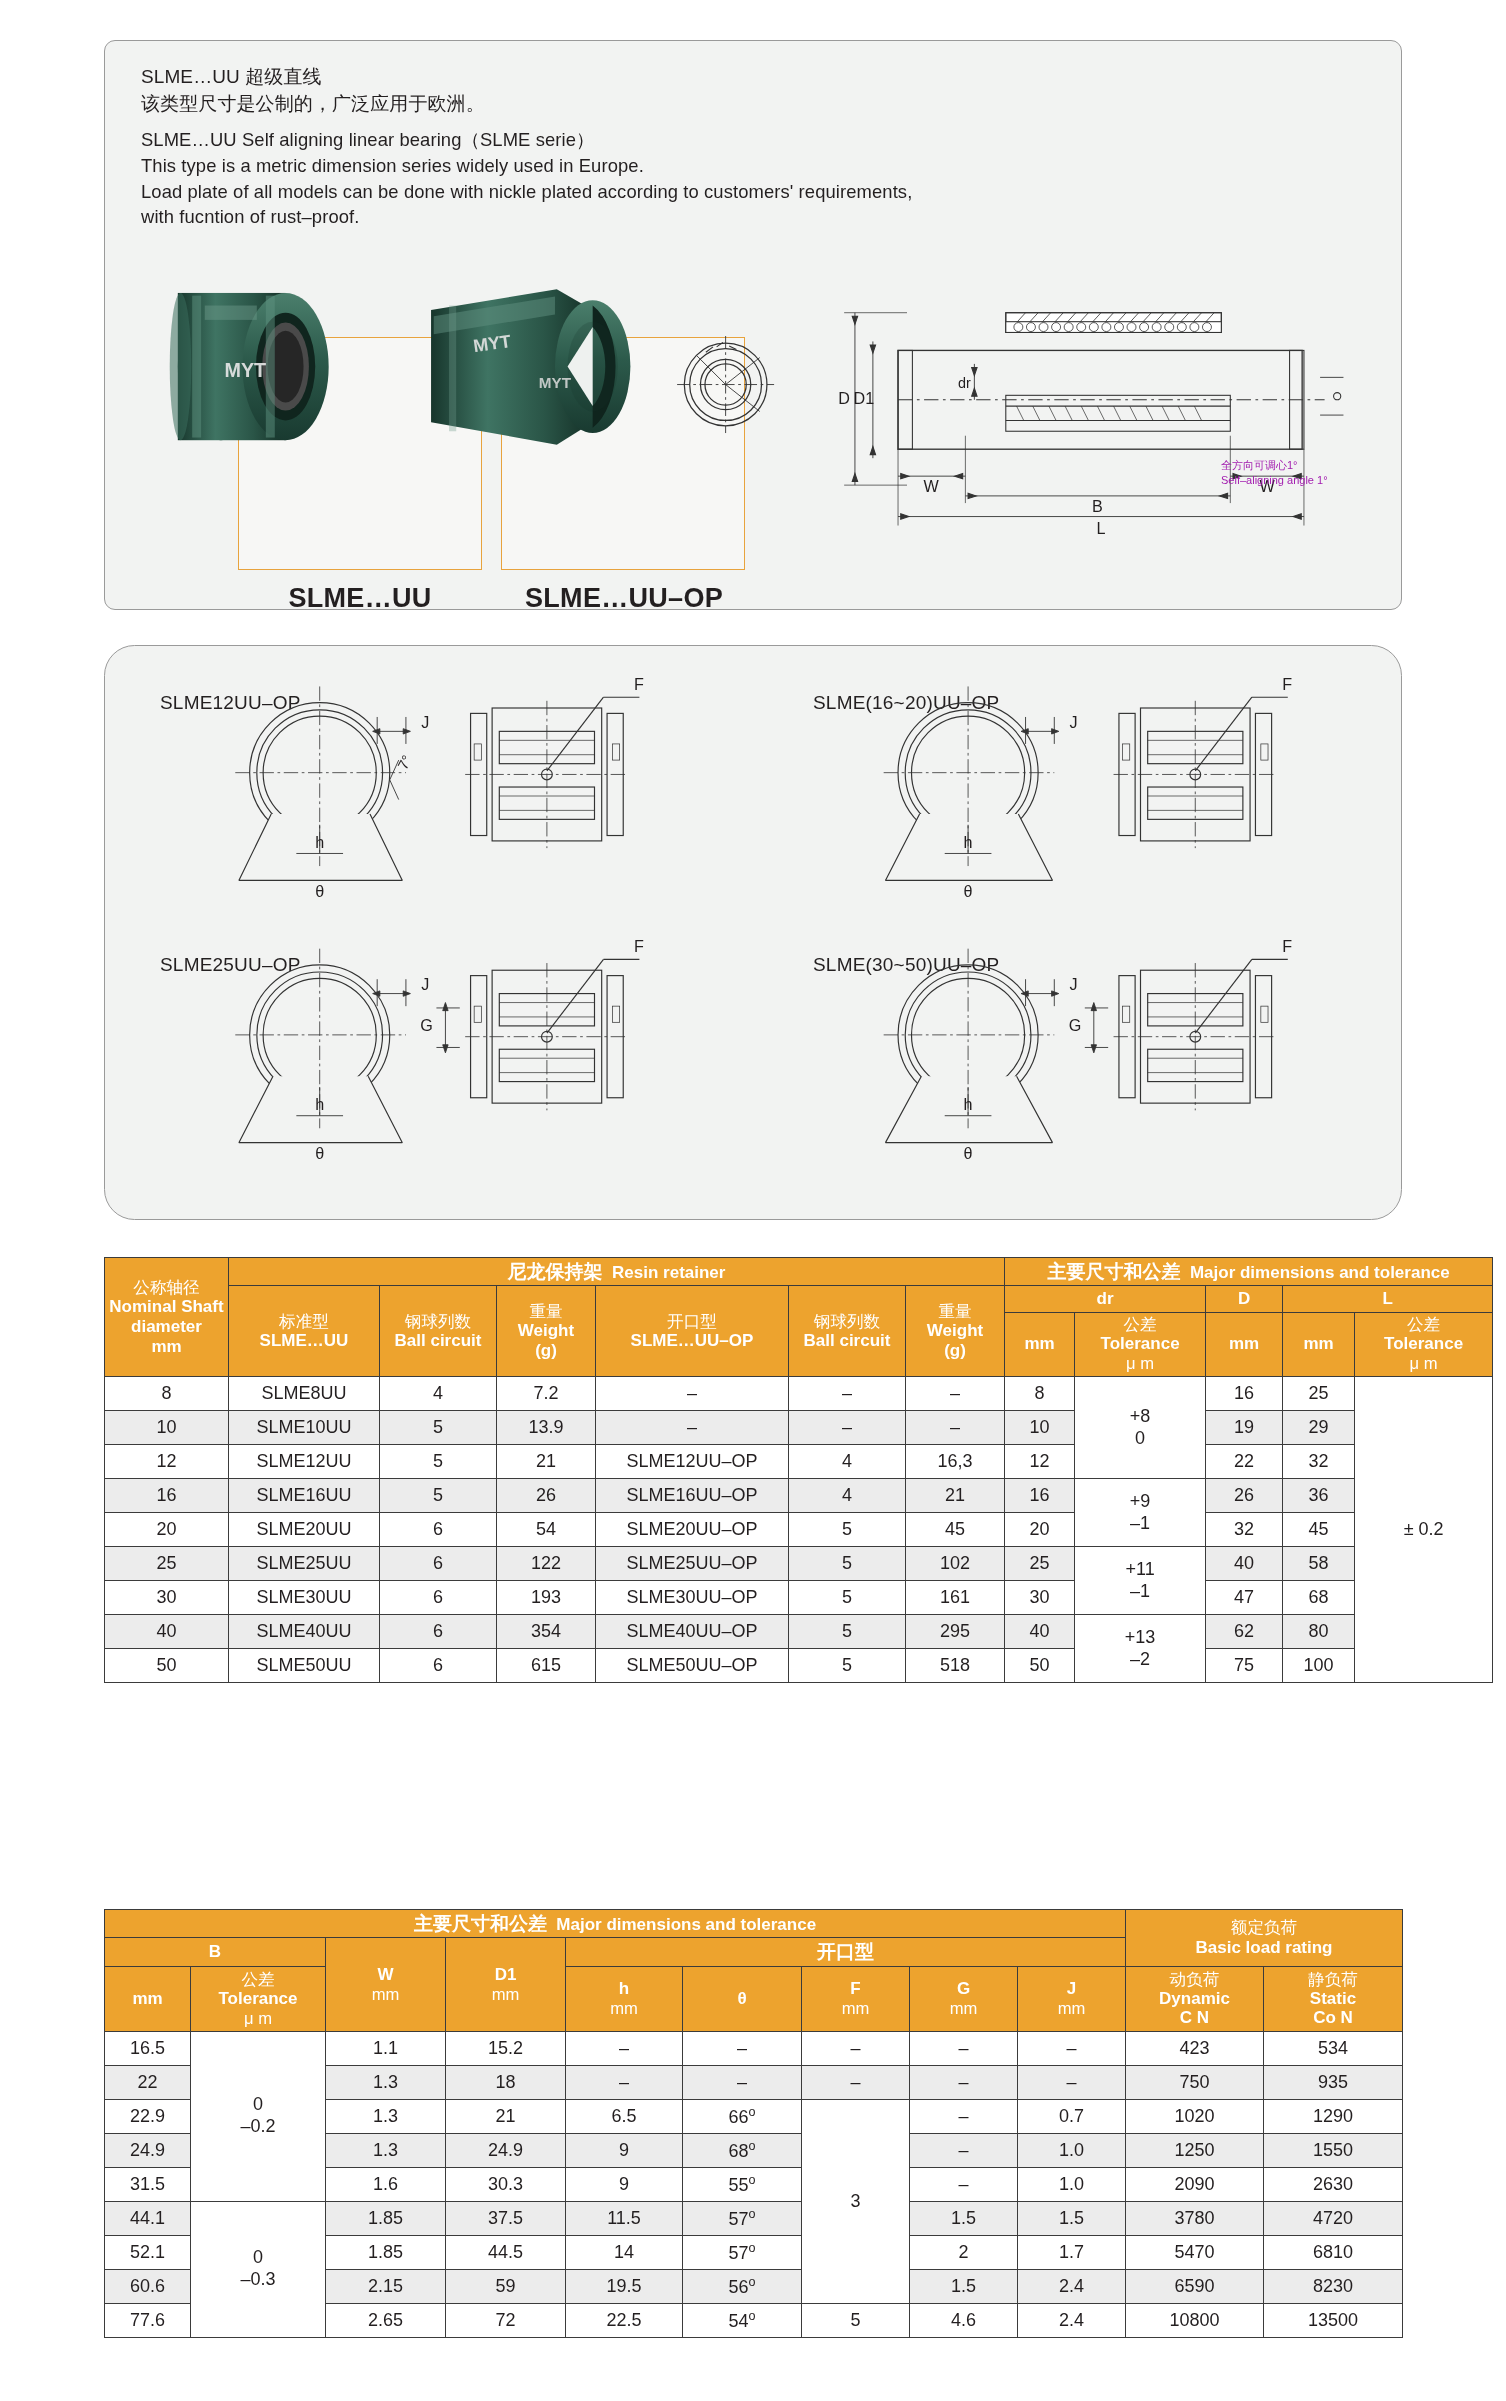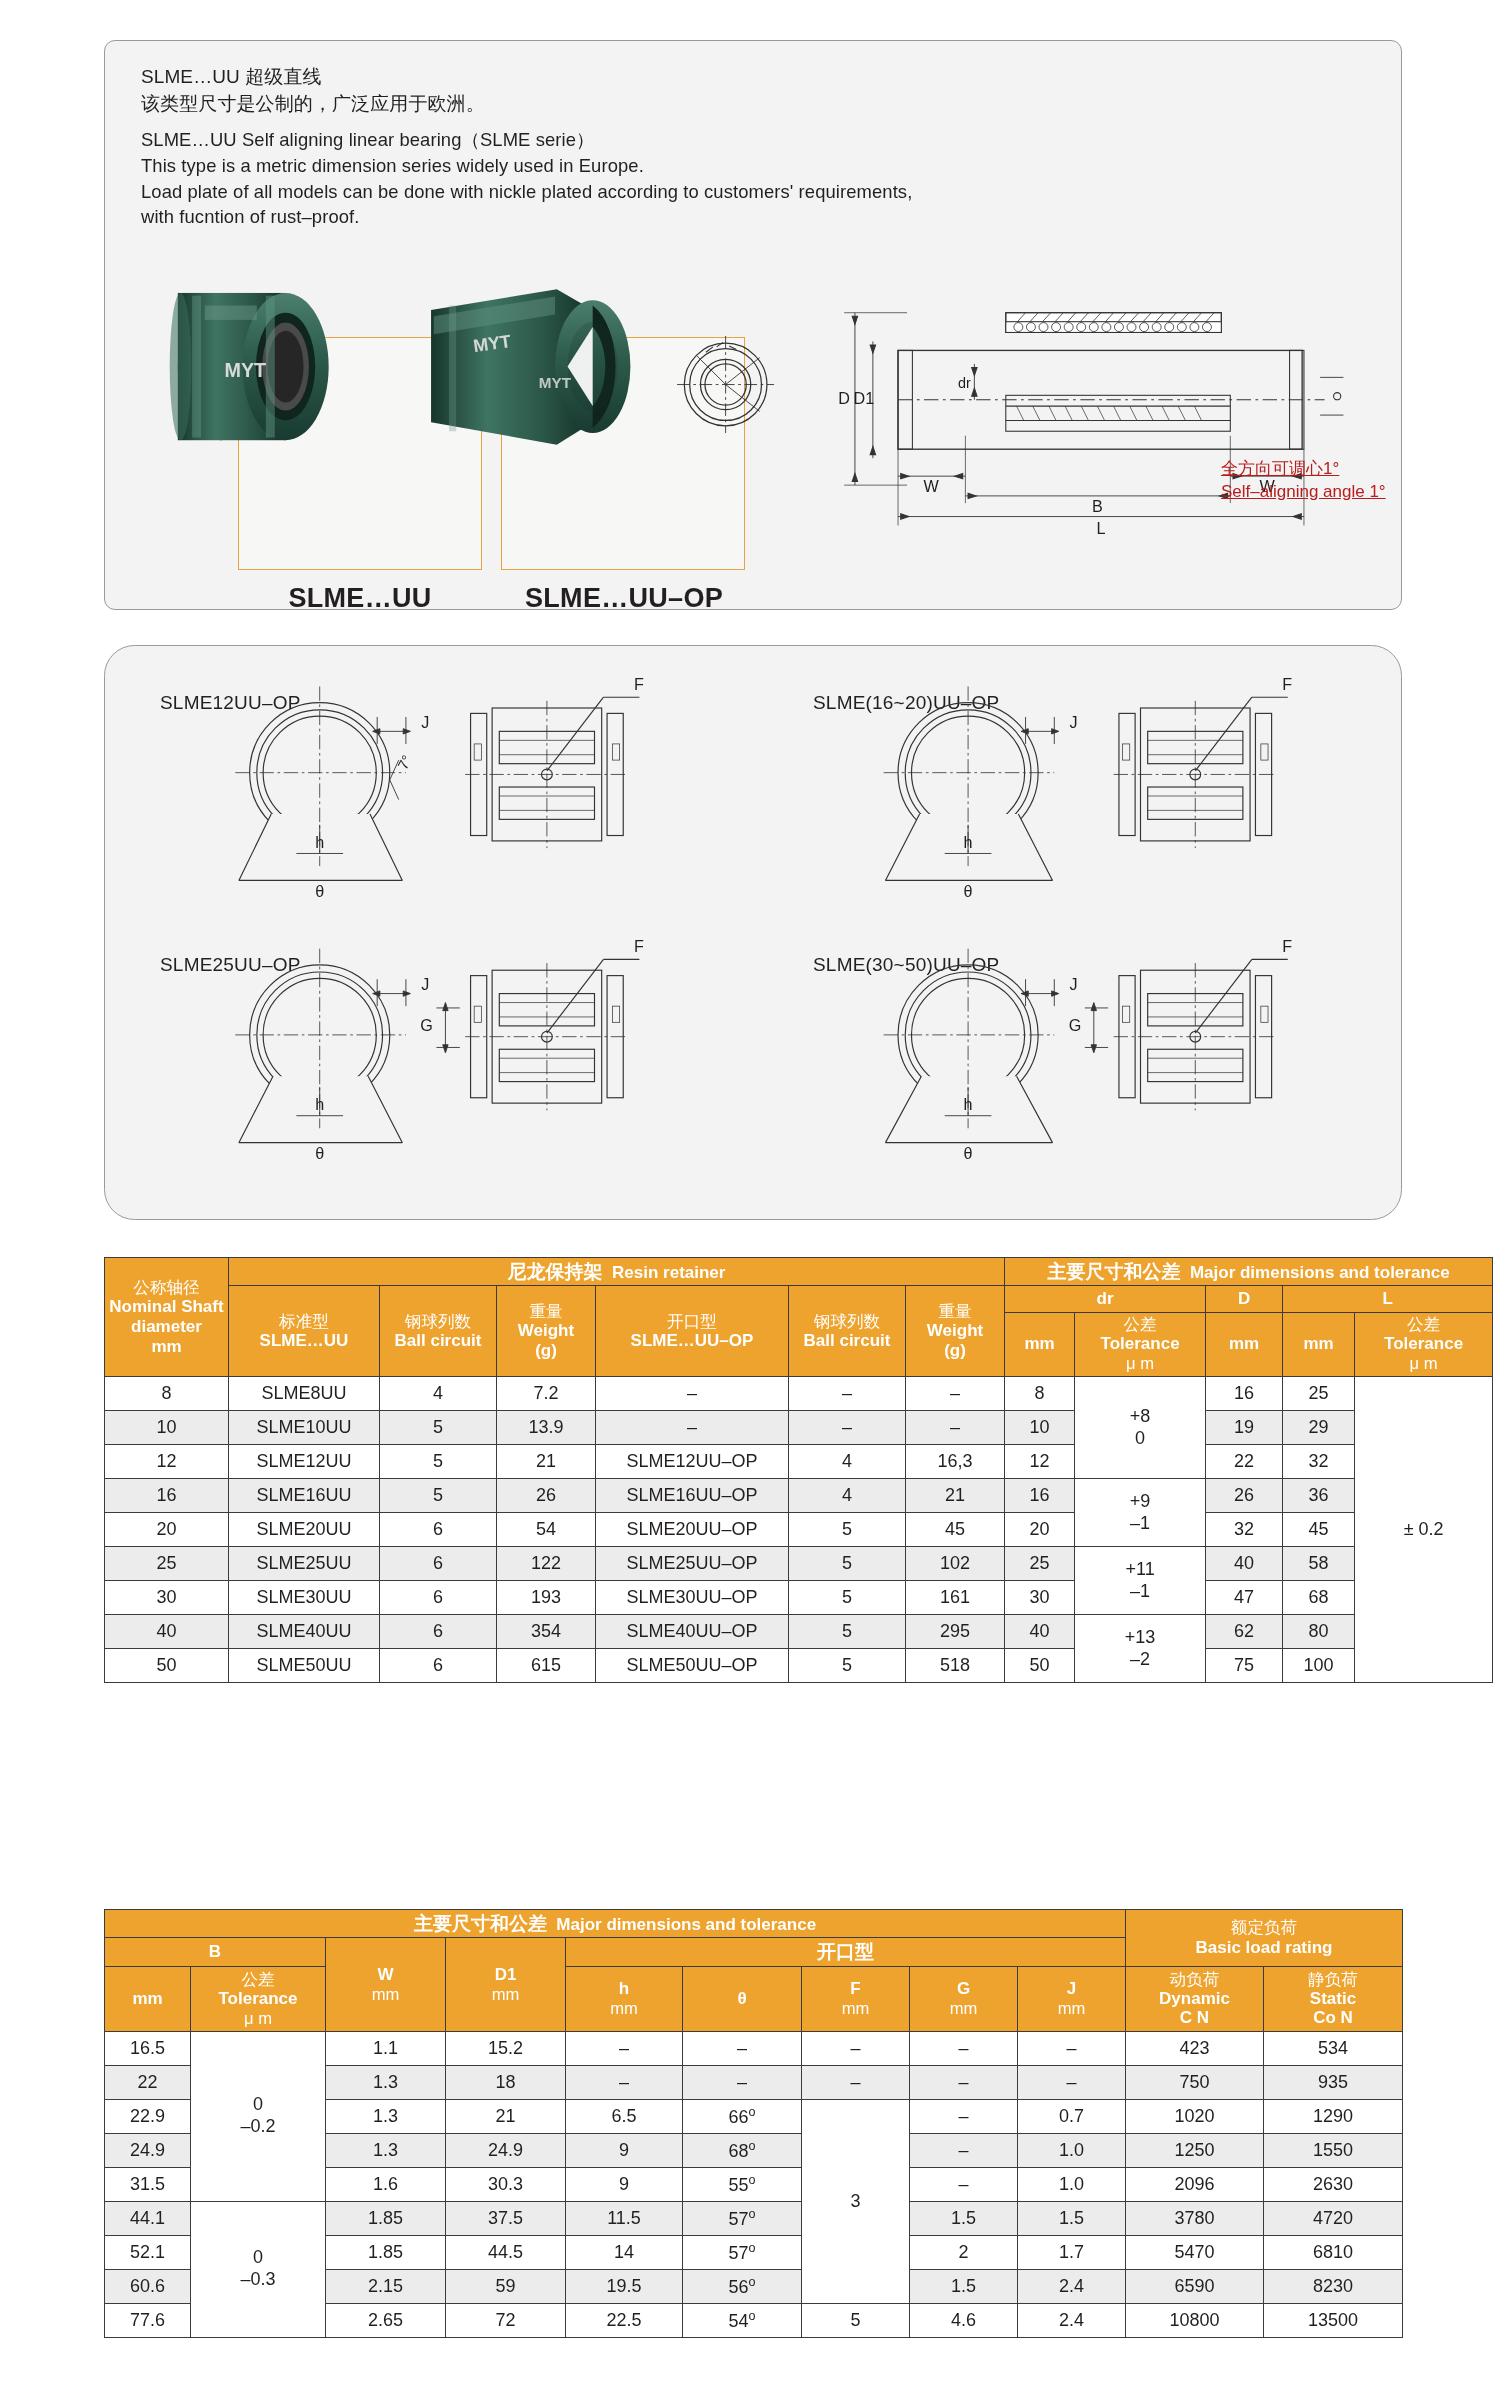--- a/index.html
+++ b/index.html
@@ -37,21 +37,21 @@
   .bearing-svg{position:absolute;left:0;top:0;}
 
   
   .panel2{
     position:absolute;left:104px;top:645px;width:1298px;height:575px;
     background:#f2f3f2;border:1.4px solid #9a9a9a;border-radius:30.5px;
     box-sizing:border-box;
   }
   .dlabel{position:absolute;font-size:19px;color:#231f20;letter-spacing:0.2px;white-space:nowrap;}
 
-  .note{position:absolute;font-size:17px;line-height:1.35;color:#b91c1c;white-space:nowrap;text-decoration:underline;}
+  .note{position:absolute;font-size:11px;line-height:1.35;color:#a21caf;white-space:nowrap;}
 
   
   table{border-collapse:collapse;position:absolute;table-layout:fixed;}
   th,td{
     border:1.3px solid #3b3b3b;
     text-align:center;vertical-align:middle;
     font-size:17px;color:#231f20;
     padding:0;
   }
   thead th{
@@ -830,21 +830,21 @@
           <td>1550</td>
         </tr>
         <tr>
           <td>31.5</td>
           <td>1.6</td>
           <td>30.3</td>
           <td>9</td>
           <td>55<span class="deg">o</span></td>
           <td>–</td>
           <td>1.0</td>
-          <td>2096</td>
+          <td>2090</td>
           <td>2630</td>
         </tr>
         <tr class="alt">
           <td>44.1</td>
           <td rowspan="4" class="span-cell tol2">
             <div>0</div>
             <div>–0.3</div>
           </td>
           <td>1.85</td>
           <td>37.5</td>

